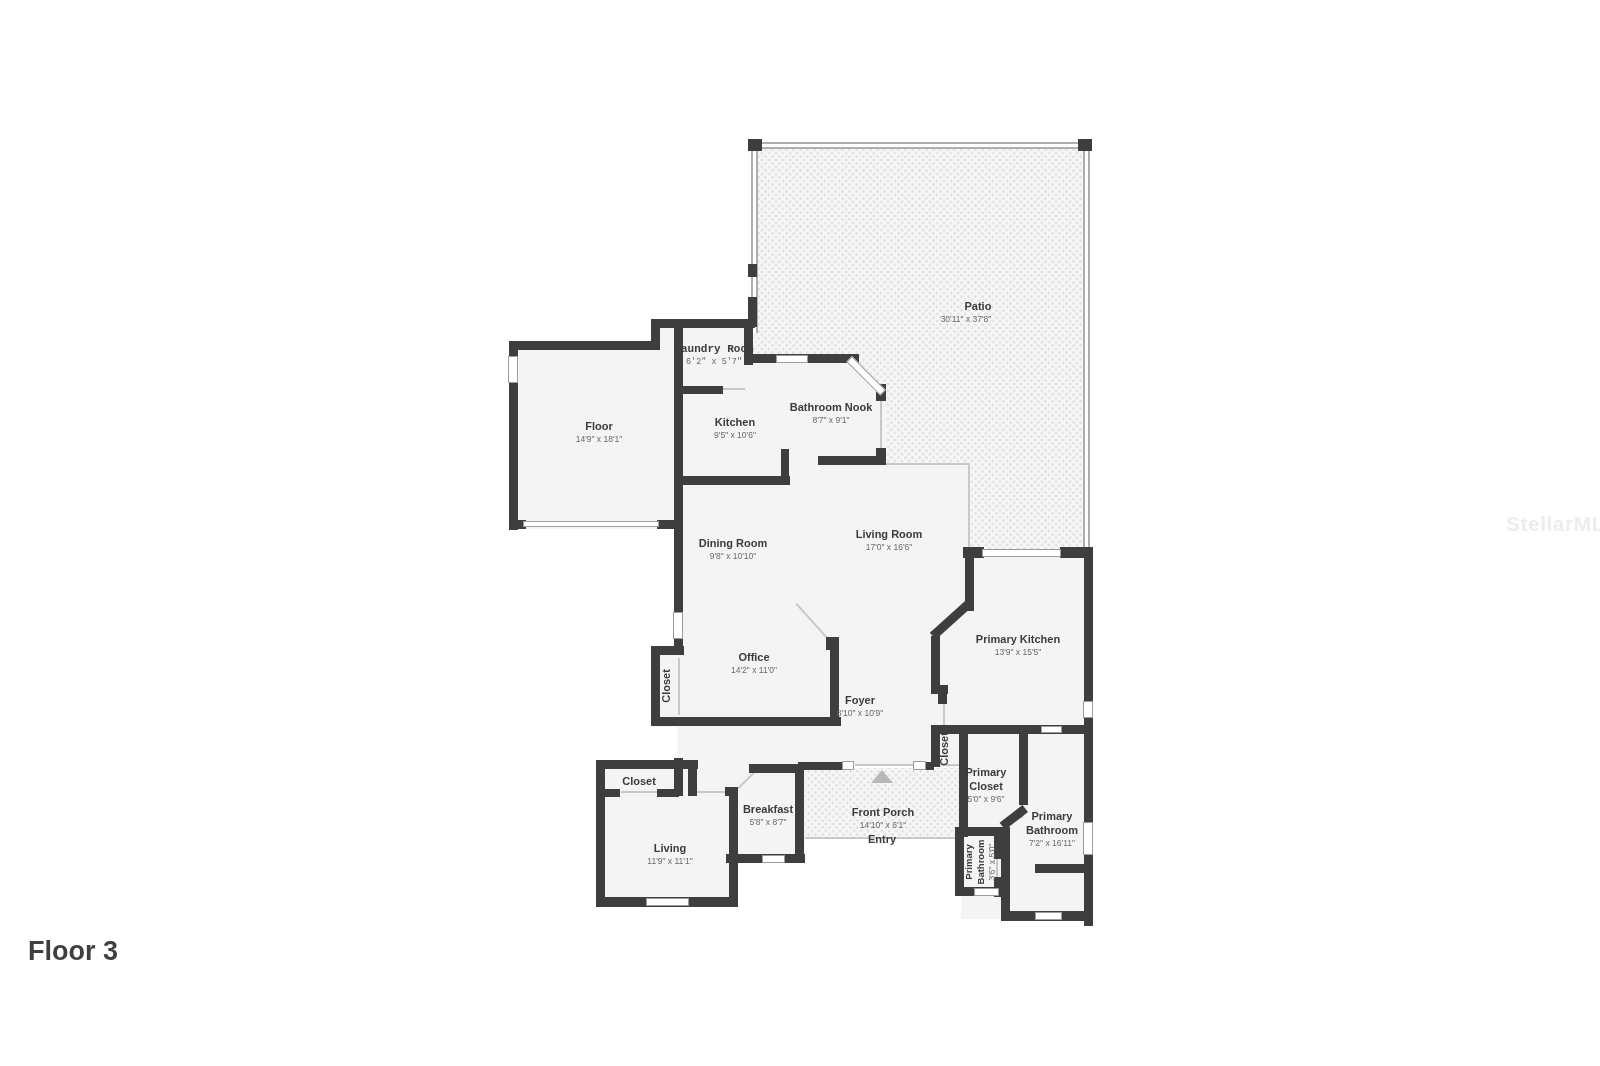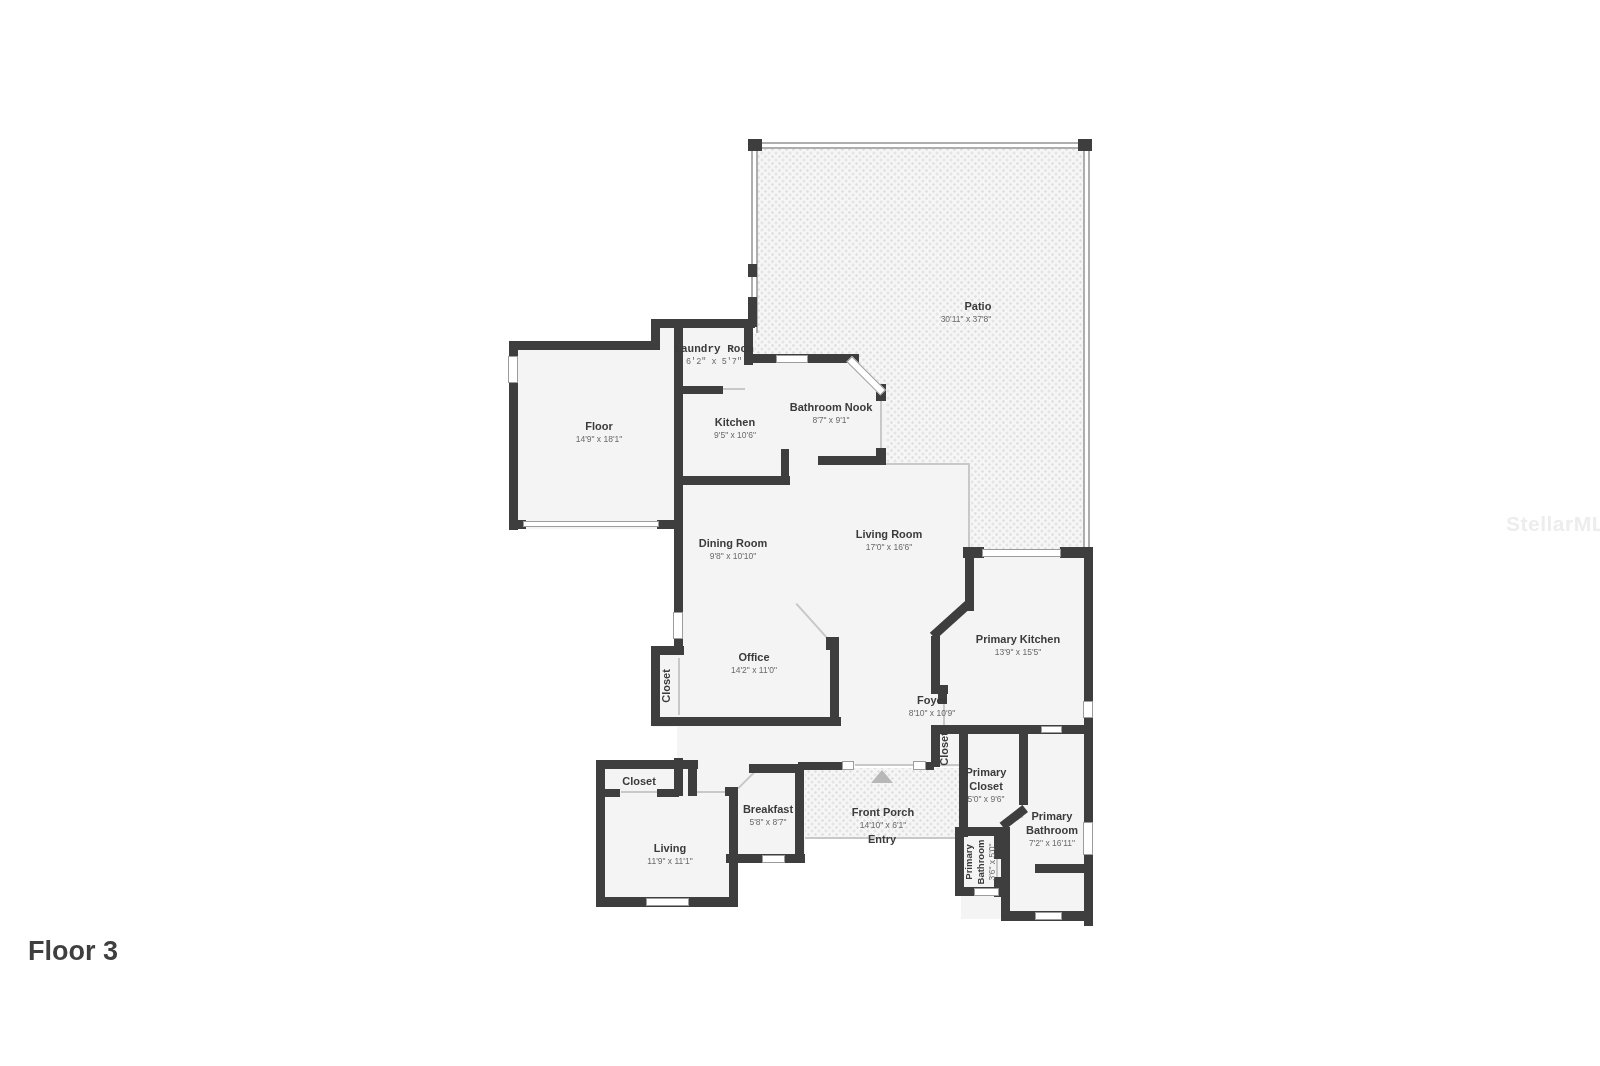--- a/index.html
+++ b/index.html
@@ -187,21 +187,21 @@
     <div class="nm">Living Room</div>
       <div class="dm">17'0" x 16'6"</div>
     </div>
   <div class="lbl" style="left:754px;top:664px;">
     <div class="nm">Office</div>
       <div class="dm">14'2" x 11'0"</div>
     </div>
   <div class="lbl vert" style="left:667px;top:686px;">
     <div class="nm">Closet</div>
     </div>
-  <div class="lbl" style="left:932px;top:707px;">
+  <div class="lbl" style="left:860px;top:707px;">
     <div class="nm">Foyer</div>
       <div class="dm">8'10" x 10'9"</div>
     </div>
   <div class="lbl" style="left:1018px;top:646px;">
     <div class="nm">Primary Kitchen</div>
       <div class="dm">13'9" x 15'5"</div>
     </div>
   <div class="lbl vert" style="left:945px;top:749px;">
     <div class="nm">Closet</div>
     </div>

